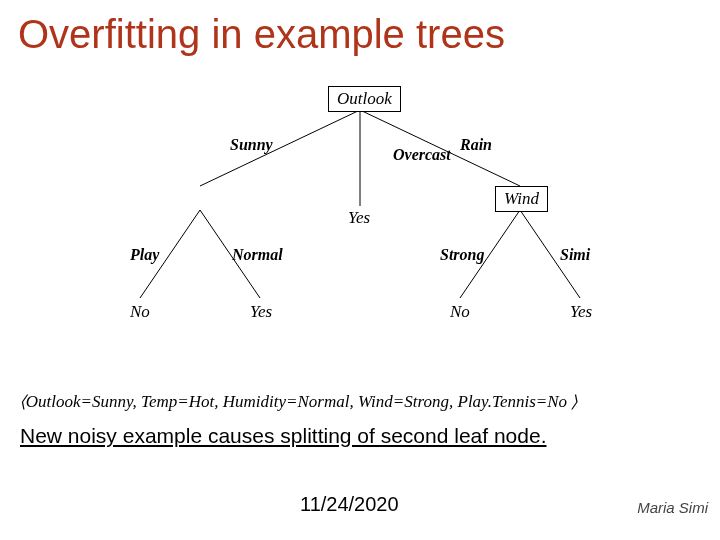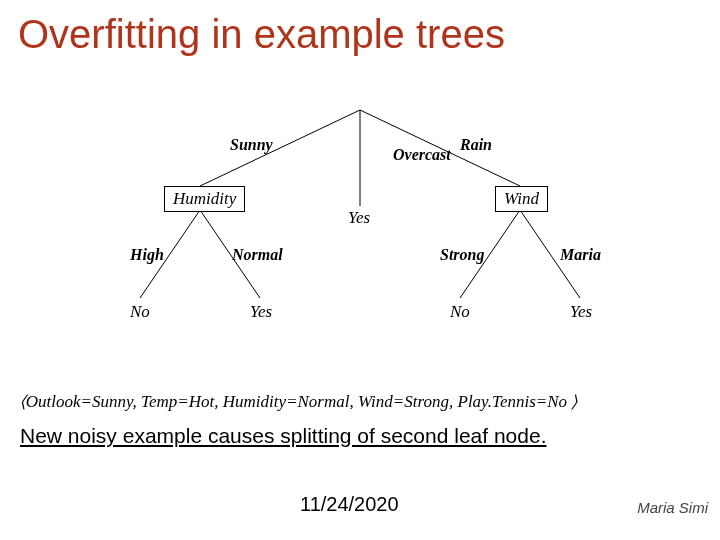--- a/index.html
+++ b/index.html
@@ -100,36 +100,36 @@
     <line x1="260" y1="24" x2="260" y2="120" stroke="#000" stroke-width="1"></line>
     <line x1="260" y1="24" x2="420" y2="100" stroke="#000" stroke-width="1"></line>
 
     <line x1="100" y1="124" x2="40" y2="212" stroke="#000" stroke-width="1"></line>
     <line x1="100" y1="124" x2="160" y2="212" stroke="#000" stroke-width="1"></line>
 
     <line x1="420" y1="124" x2="360" y2="212" stroke="#000" stroke-width="1"></line>
     <line x1="420" y1="124" x2="480" y2="212" stroke="#000" stroke-width="1"></line>
   </svg>
 
+  <div class="node-box" style="left:228px; top:0;">Outlook</div>
 
   <div class="edge-label" style="left:130px; top:50px;font-family:Liberation Serif, serif;">Sunny</div>
   <div class="edge-label" style="left:263px; top:60px;margin-left:30px;">Overcast</div>
   <div class="edge-label" style="left:360px; top:50px;">Rain</div>
 
-  <div class="node-box" style="left:64px; top:100px;">Humidity</div>
 
   <div class="leaf" style="left:248px; top:122px;">Yes</div>
 
   <div class="node-box" style="left:395px; top:100px;">Wind</div>
 
-  <div class="edge-label" style="left:30px; top:160px;">High</div>
+  <div class="edge-label" style="left:30px; top:160px;">Play</div>
   <div class="edge-label" style="left:132px; top:160px;">Normal</div>
 
   <div class="edge-label" style="left:340px; top:160px;">Strong</div>
-  <div class="edge-label" style="left:460px; top:160px;">Maria</div>
+  <div class="edge-label" style="left:460px; top:160px;">Simi</div>
 
   <div class="leaf" style="left:30px; top:216px;">No</div>
   <div class="leaf" style="left:150px; top:216px;">Yes</div>
   <div class="leaf" style="left:350px; top:216px;">No</div>
   <div class="leaf" style="left:470px; top:216px;">Yes</div>
 </div>
 
 <div class="example">〈Outlook=Sunny, Temp=Hot, Humidity=Normal, Wind=Strong, Play.Tennis=No 〉</div>
 <div class="caption">New noisy example causes splitting of second leaf node.</div>
 <div class="date">11/24/2020</div>

